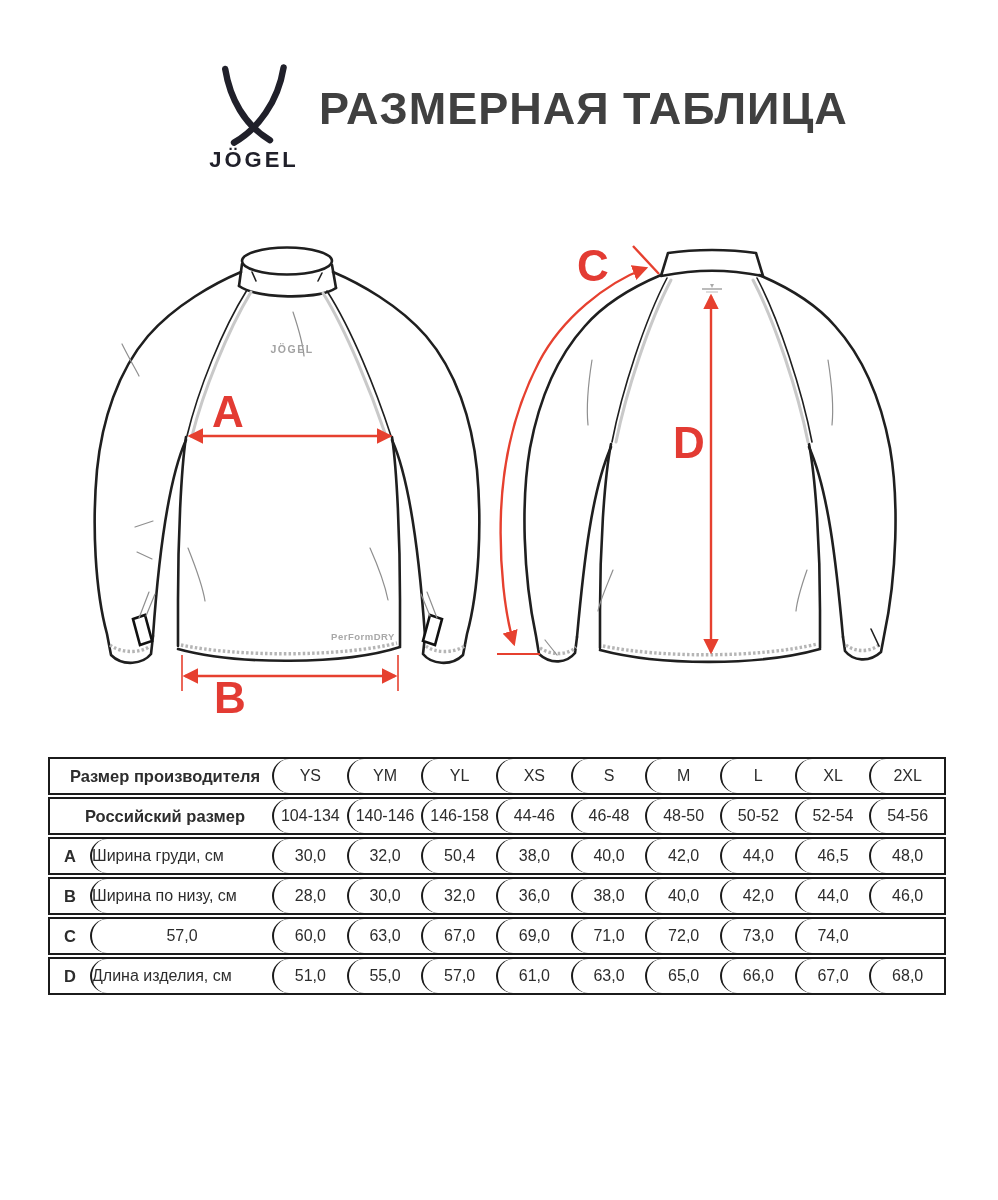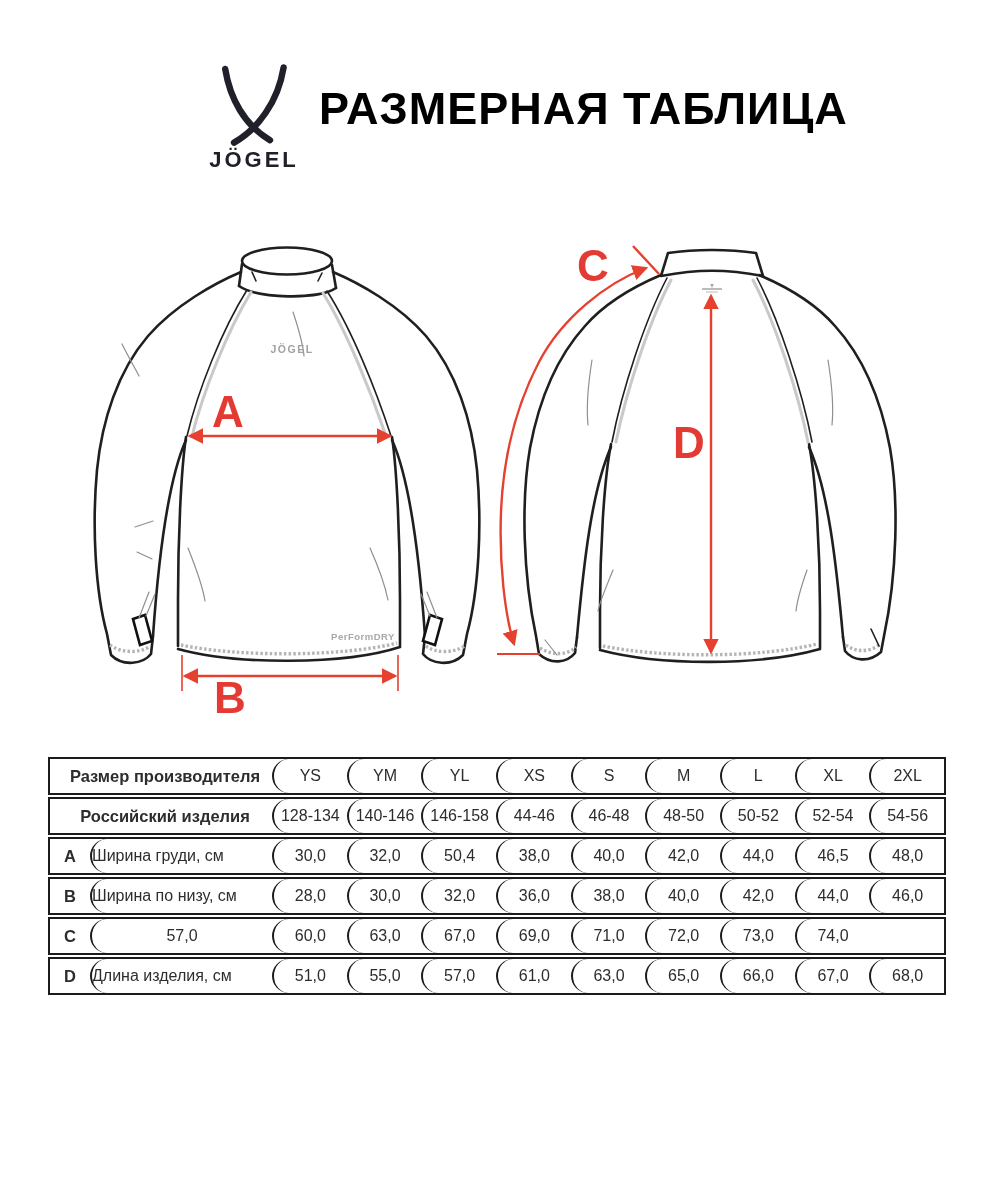--- a/index.html
+++ b/index.html
@@ -6,21 +6,21 @@
   .page{
     position:relative;width:998px;height:1200px;background:#ffffff;overflow:hidden;
     font-family:"Liberation Sans", sans-serif;color:#2d2d2d;
   }
   
   .logo{position:absolute;left:198px;top:64px;width:112px;text-align:center;}
   .logo svg{display:block;margin:0 auto;width:80px;height:82px;}
   .logo-text{margin-top:1px;font-size:22px;font-weight:700;letter-spacing:3px;color:#20202a;}
   .page-title{
     position:absolute;left:319px;top:83px;margin:0;
-    font-size:45px;font-weight:700;letter-spacing:1px;color:#000000;white-space:nowrap;
+    font-size:45px;font-weight:700;letter-spacing:1px;color:#404040;white-space:nowrap;
   }
   
   .diagram-svg{position:absolute;left:0;top:200px;width:998px;height:545px;}
   .outline{fill:none;stroke:#1f1f1f;stroke-width:2.6;stroke-linecap:round;stroke-linejoin:round;}
   .thin{fill:none;stroke:#1f1f1f;stroke-width:1.6;stroke-linecap:round;}
   .seam{fill:none;stroke:#c9c9c9;stroke-width:3;stroke-linecap:round;}
   .stitch{fill:none;stroke:#b5b5b5;stroke-width:3.4;stroke-dasharray:2.5 2.2;}
   .wrinkle{fill:none;stroke:#8f8f8f;stroke-width:1.2;stroke-linecap:round;}
   .red{stroke:#e6402f;fill:none;}
   .red-letter{fill:#e33b33;font-weight:700;font-size:44px;text-anchor:middle;}
@@ -172,22 +172,22 @@
         <div class="t-cell">YM</div>
         <div class="t-cell">YL</div>
         <div class="t-cell">XS</div>
         <div class="t-cell">S</div>
         <div class="t-cell">M</div>
         <div class="t-cell">L</div>
         <div class="t-cell">XL</div>
         <div class="t-cell">2XL</div>
       </div>
       <div class="t-row">
-        <div class="t-cell merged bold lbl centered">Российский изделия</div>
-        <div class="t-cell">128-134</div>
+        <div class="t-cell merged bold lbl centered">Российский размер</div>
+        <div class="t-cell">104-134</div>
         <div class="t-cell">140-146</div>
         <div class="t-cell">146-158</div>
         <div class="t-cell">44-46</div>
         <div class="t-cell">46-48</div>
         <div class="t-cell">48-50</div>
         <div class="t-cell">50-52</div>
         <div class="t-cell">52-54</div>
         <div class="t-cell">54-56</div>
       </div>
       <div class="t-row">

